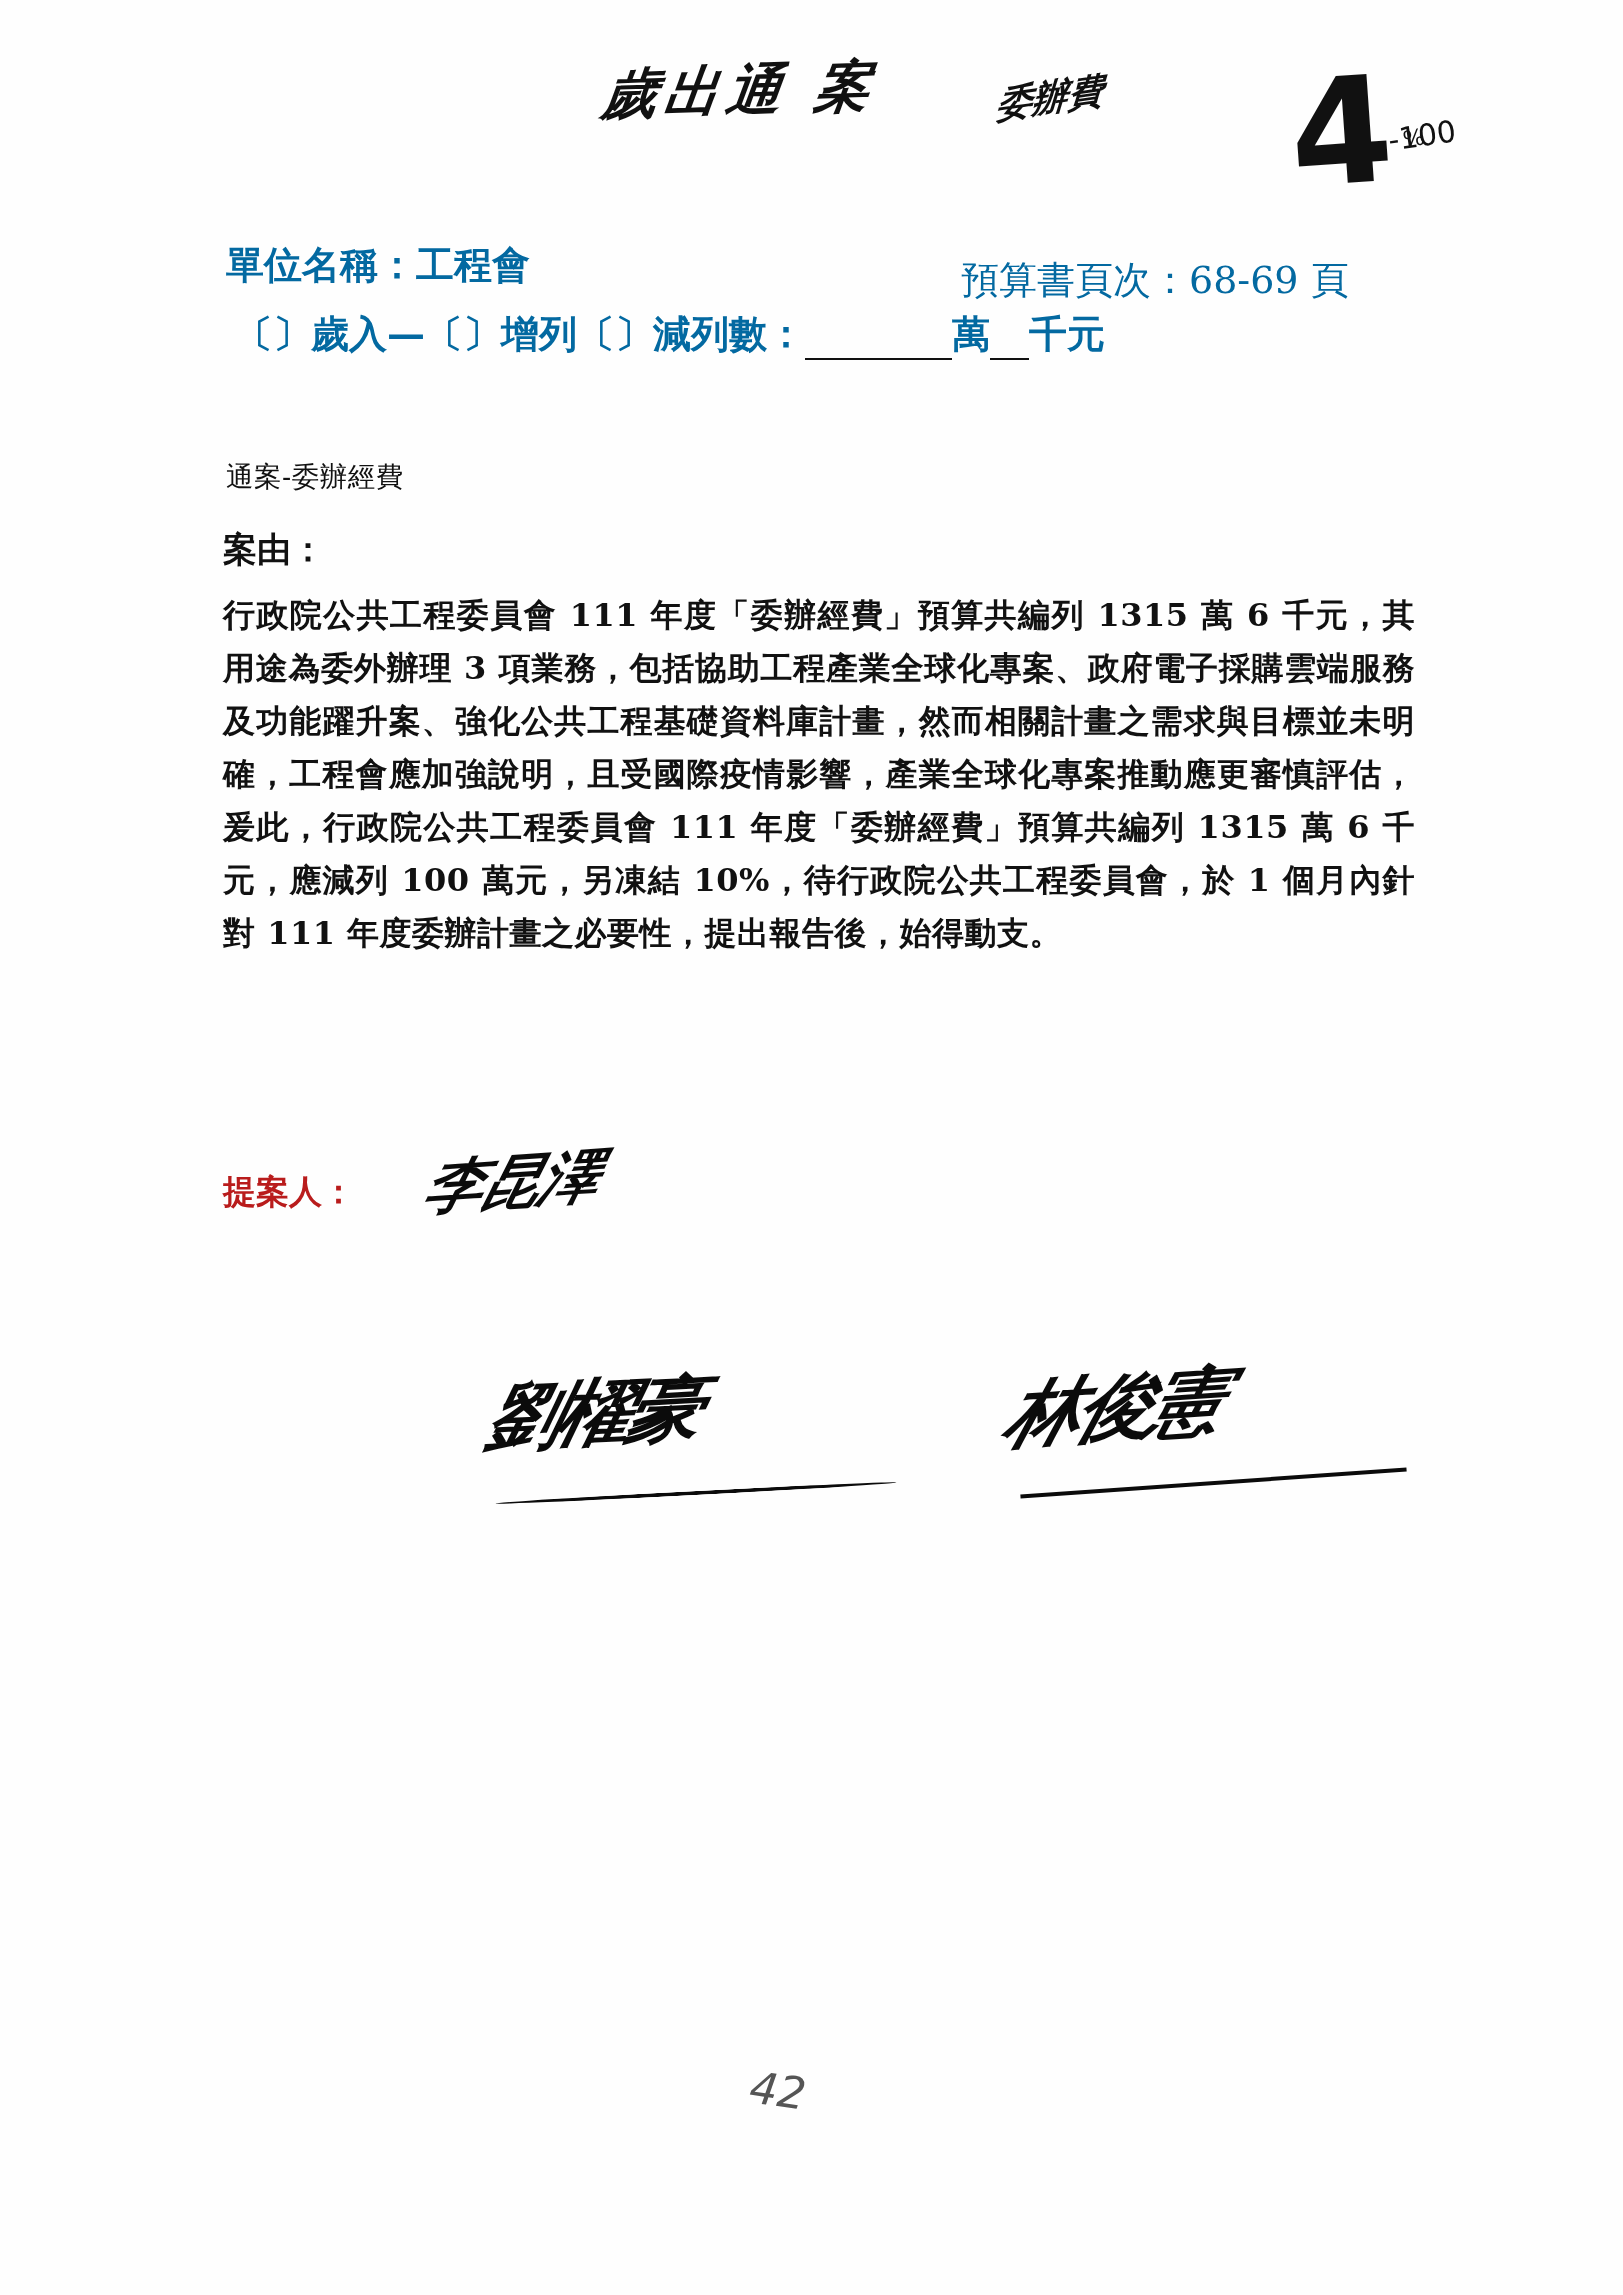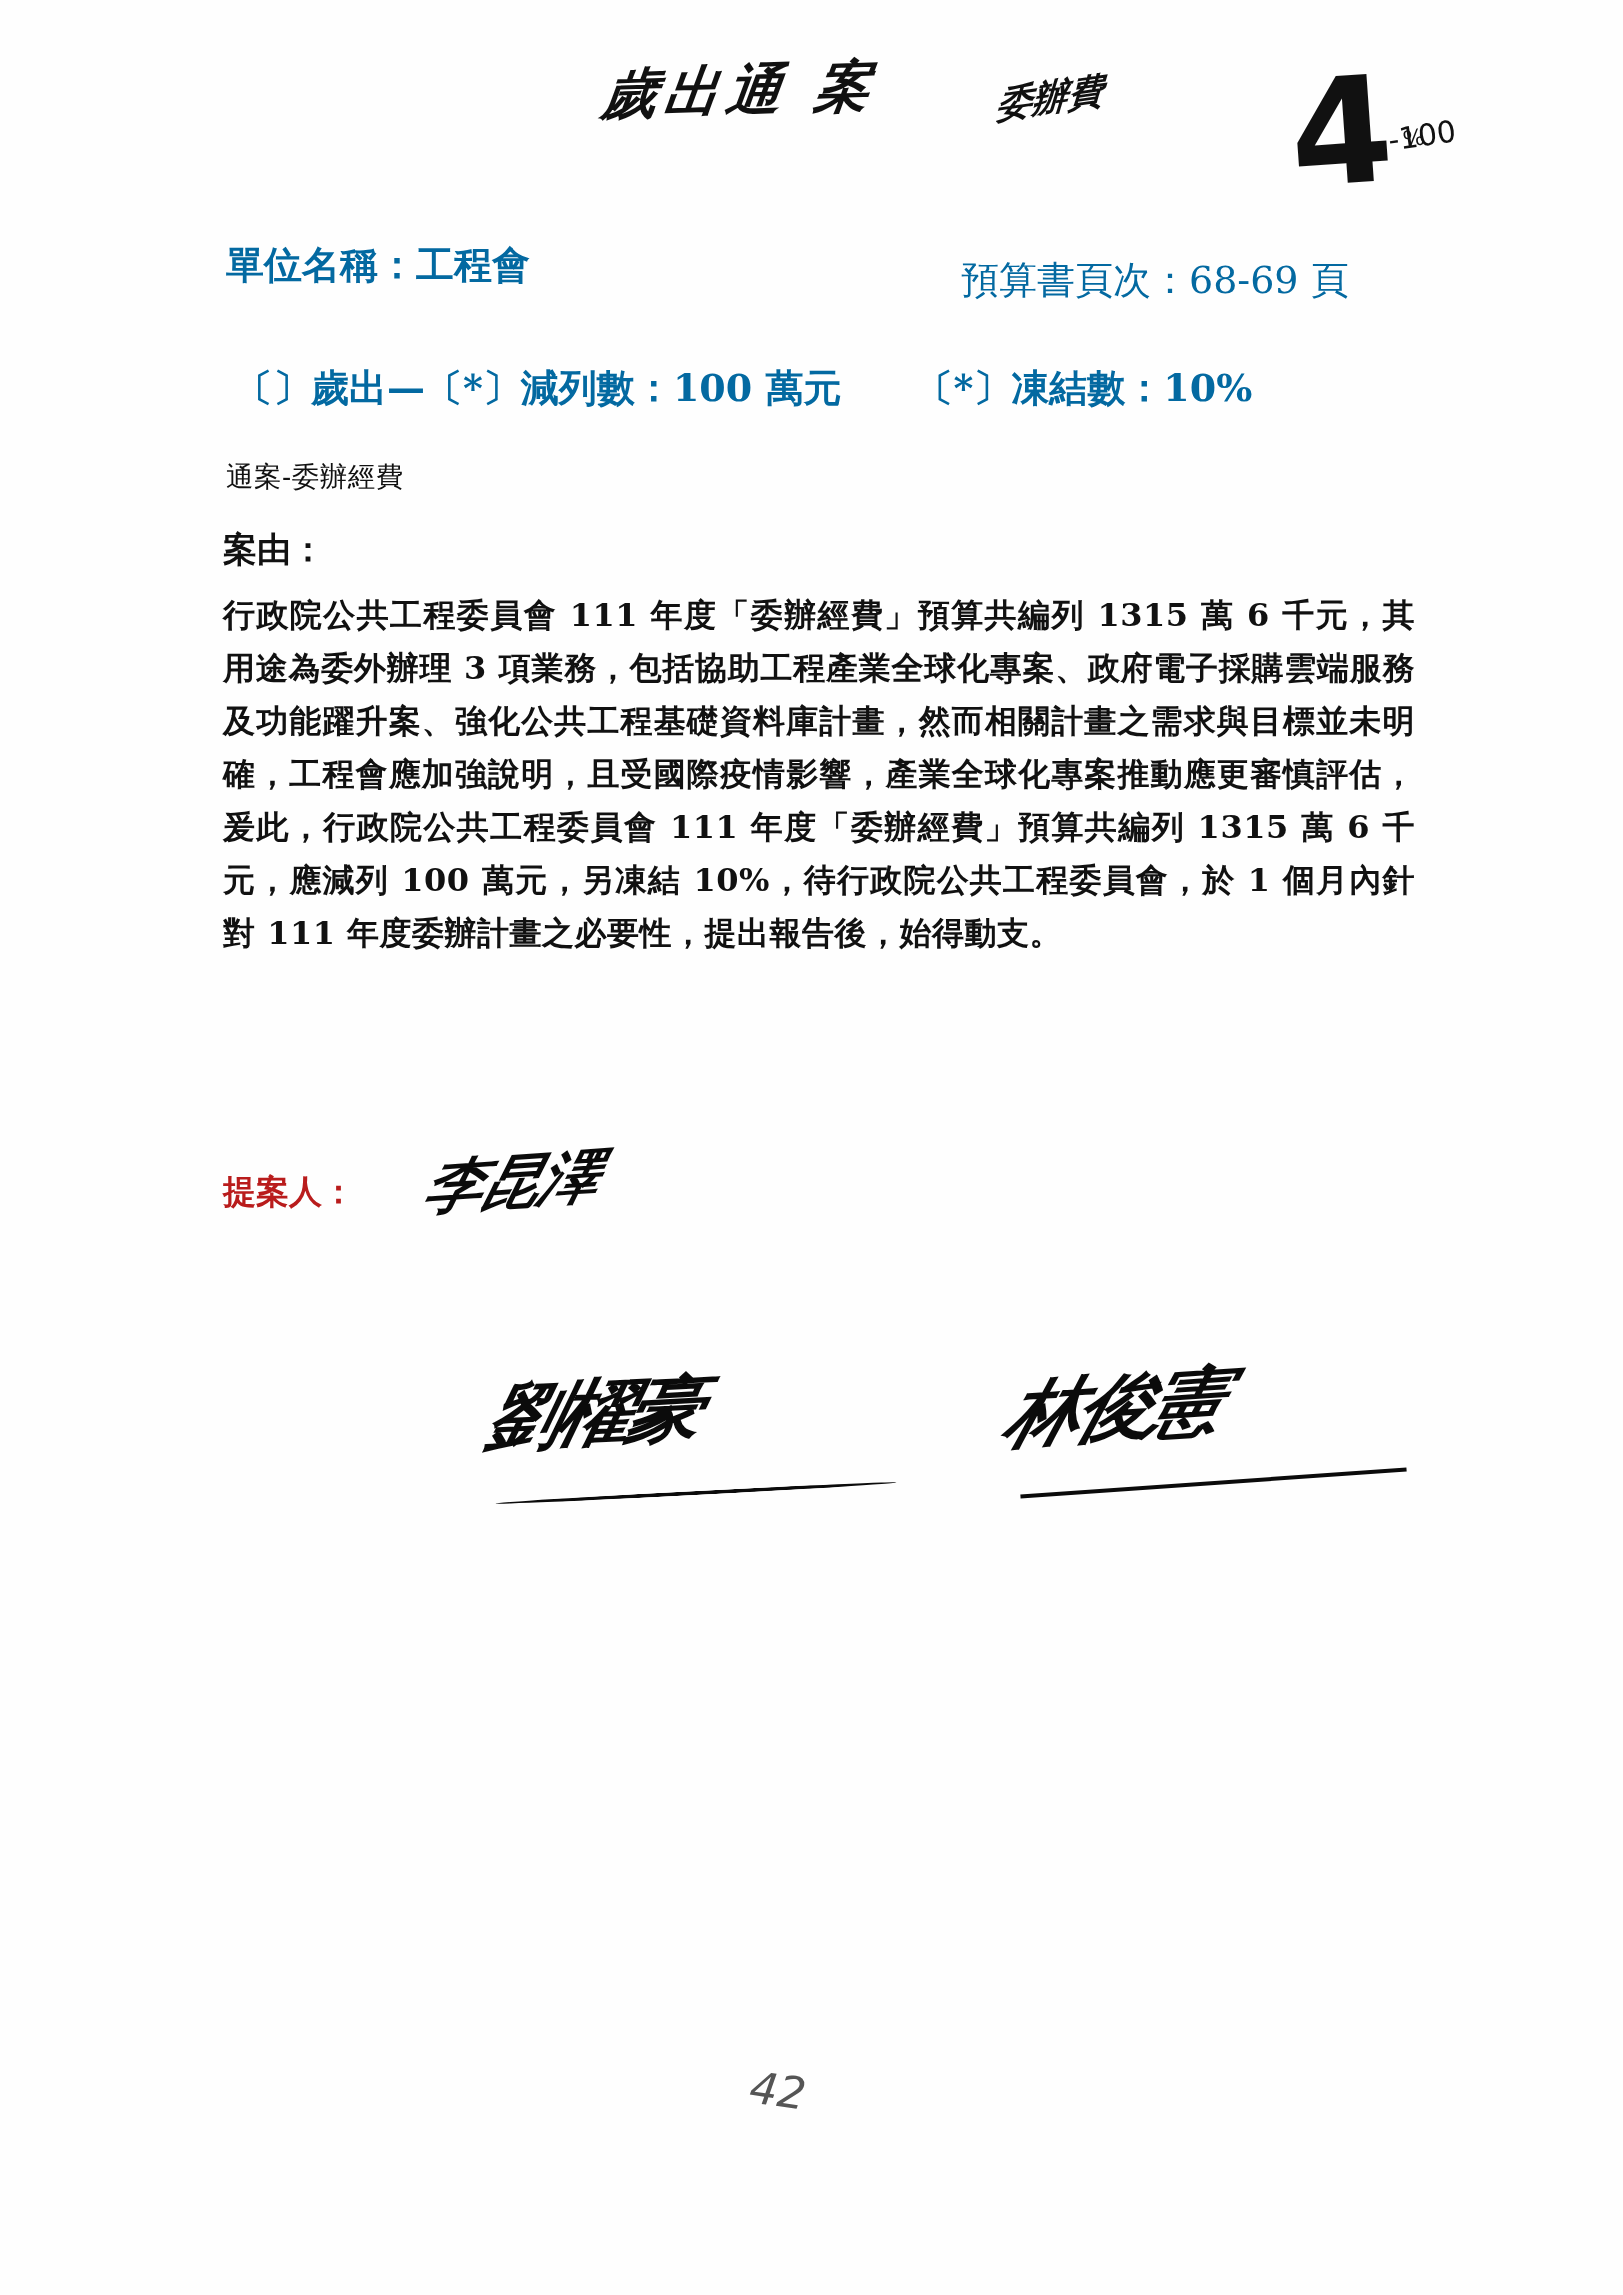--- a/index.html
+++ b/index.html
@@ -231,24 +231,24 @@
 
 
   <div class="field-row unit-name">
     <span>單位名稱：</span><span>工程會</span>
   </div>
 
   <div class="field-row budget-page">
     <span>預算書頁次：</span><span>68-69 頁</span>
   </div>
 
-
-  <div class="field-row line-expense">
-    <span>〔〕歲出—〔*〕減列數：</span><span>100 萬元</span><span class="gap-wide"></span><span>〔*〕凍結數：</span><span>10%</span>
+  <div class="field-row line-income">
+    <span>〔〕歲入—〔〕增列〔〕減列數：</span><span class="blank-underline"></span><span>萬</span><span class="blank-underline-short"></span><span>千元</span>
   </div>
+
 
   <div class="subject-tag">通案-委辦經費</div>
 
   <div class="reason-label">案由：</div>
 
   <div class="body-text">行政院公共工程委員會 111 年度「委辦經費」預算共編列 1315 萬 6 千元，其用途為委外辦理 3 項業務，包括協助工程產業全球化專案、政府電子採購雲端服務及功能躍升案、強化公共工程基礎資料庫計畫，然而相關計畫之需求與目標並未明確，工程會應加強說明，且受國際疫情影響，產業全球化專案推動應更審慎評估，爰此，行政院公共工程委員會 111 年度「委辦經費」預算共編列 1315 萬 6 千元，應減列 100 萬元，另凍結 10%，待行政院公共工程委員會，於 1 個月內針對 111 年度委辦計畫之必要性，提出報告後，始得動支。</div>
 
   <div class="proposer-label">提案人：</div>
 
   <div class="sig sig-1">李昆澤</div>

